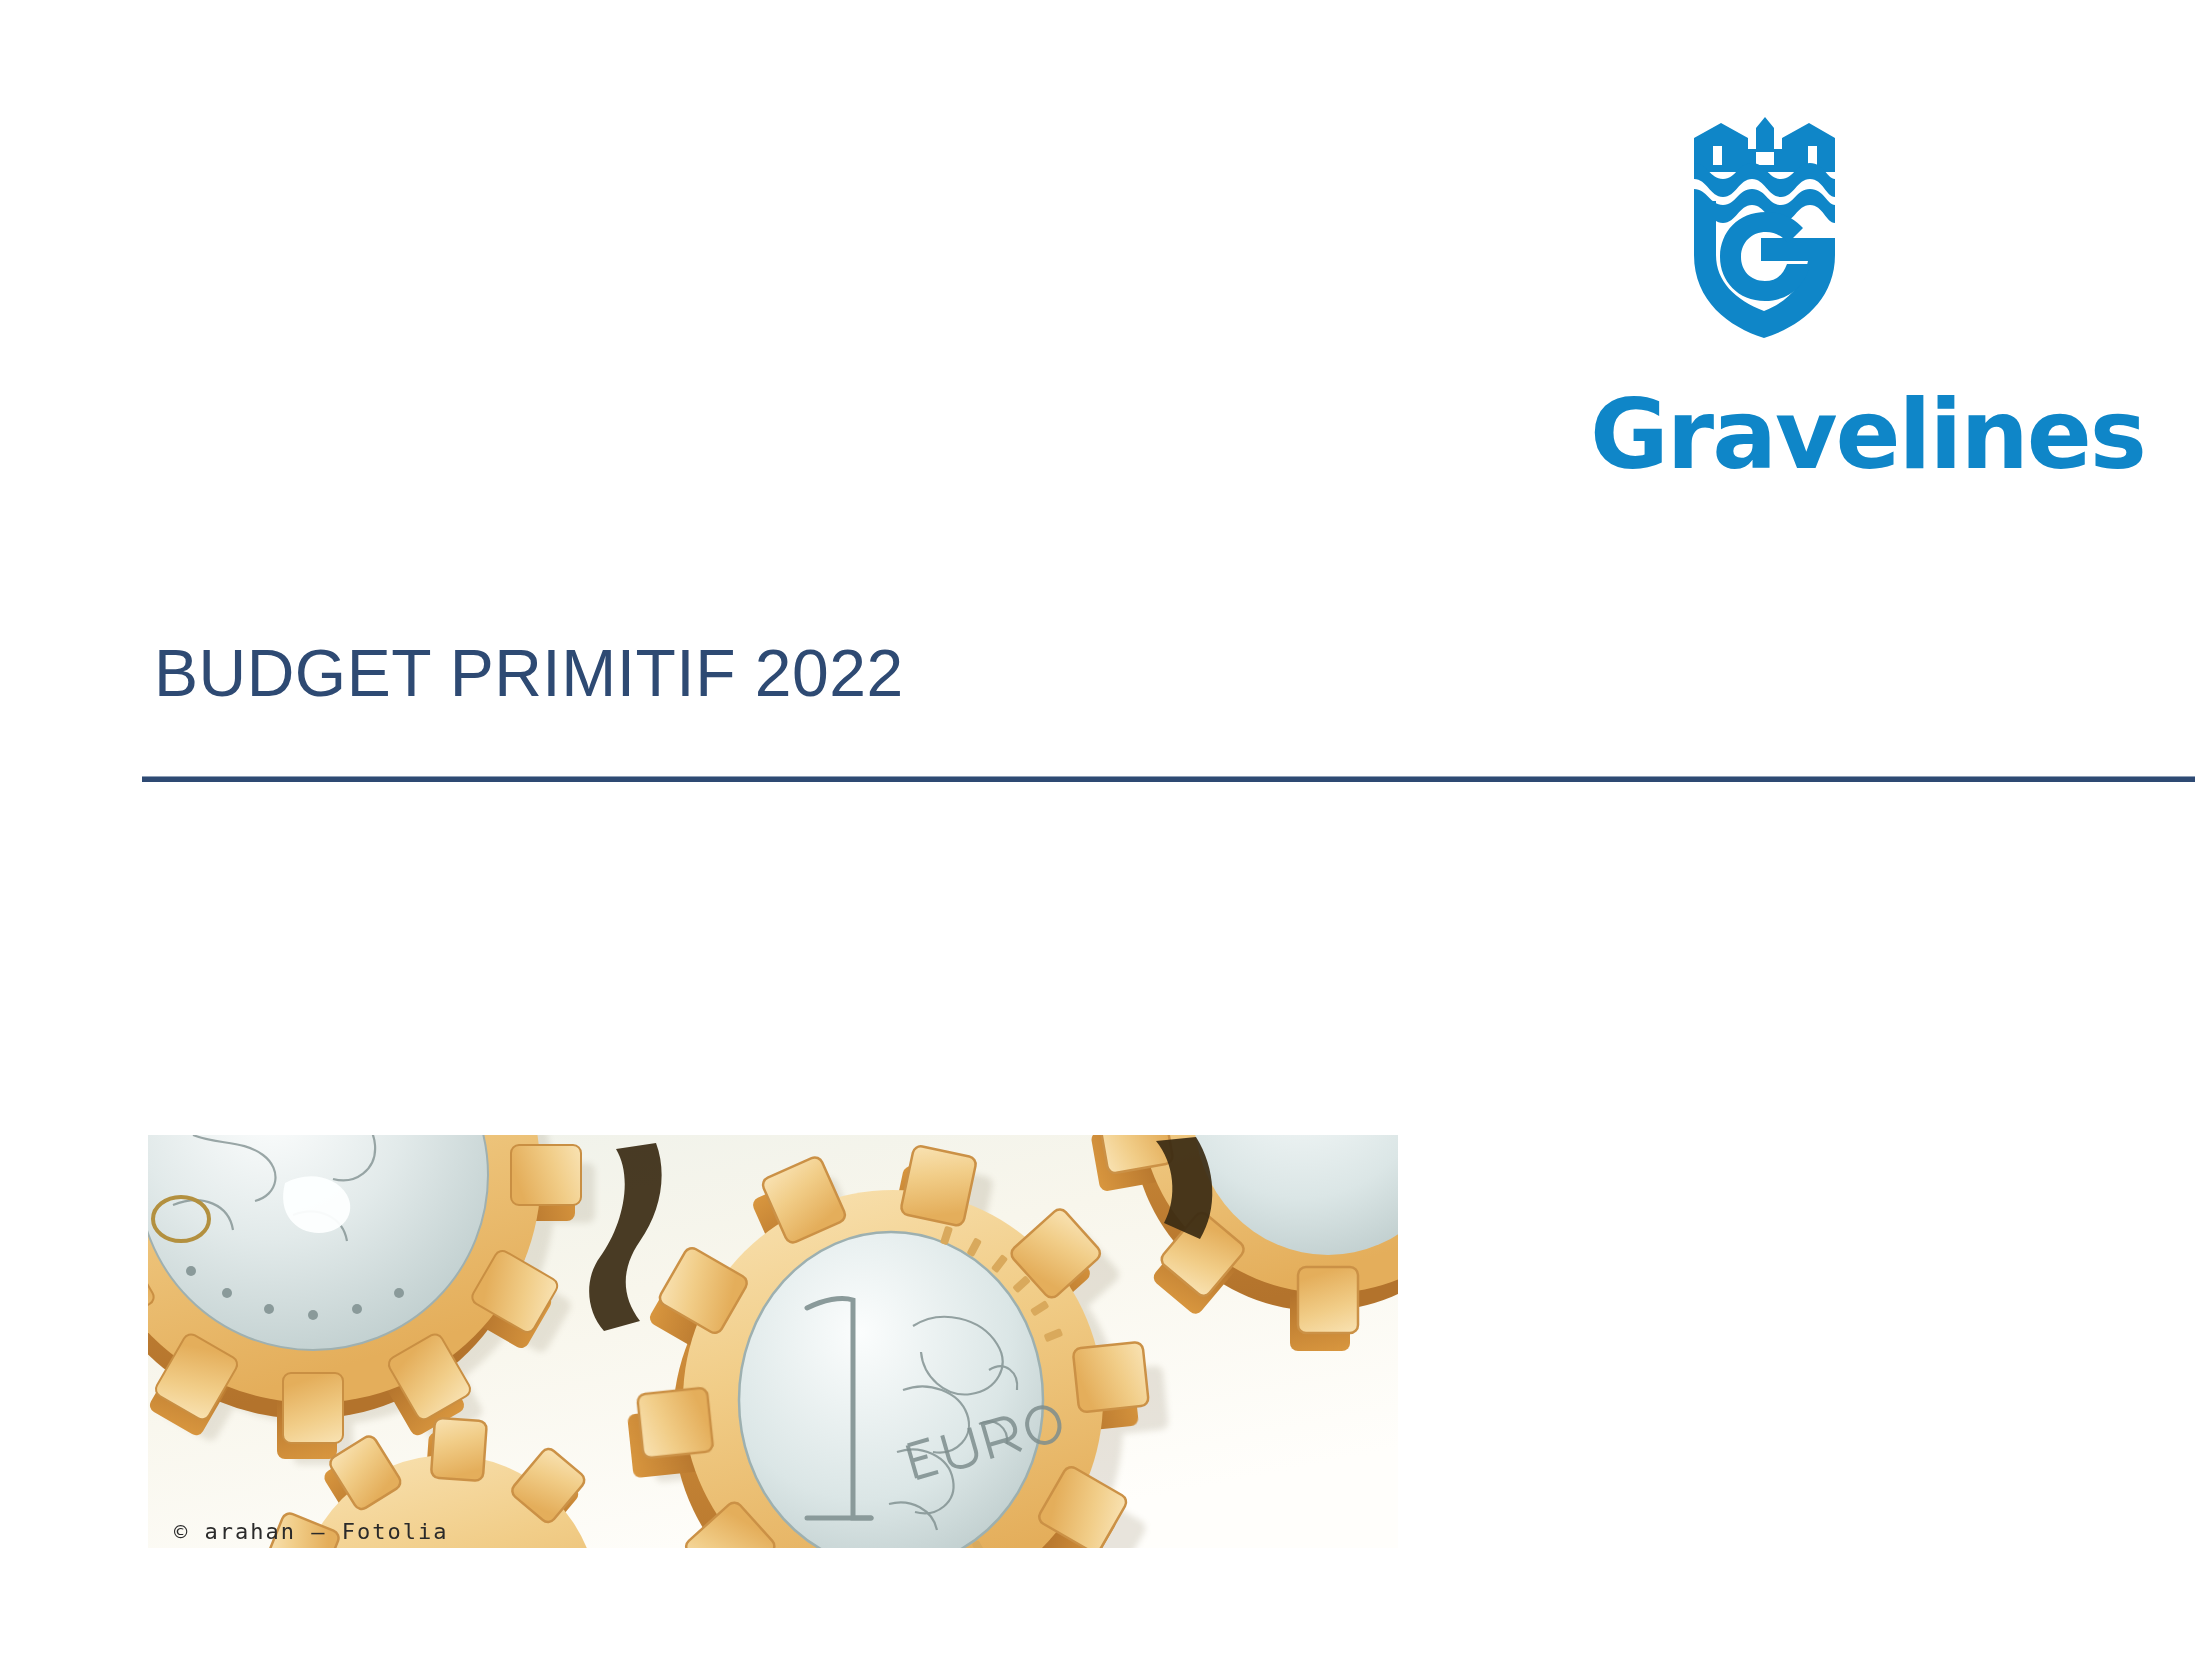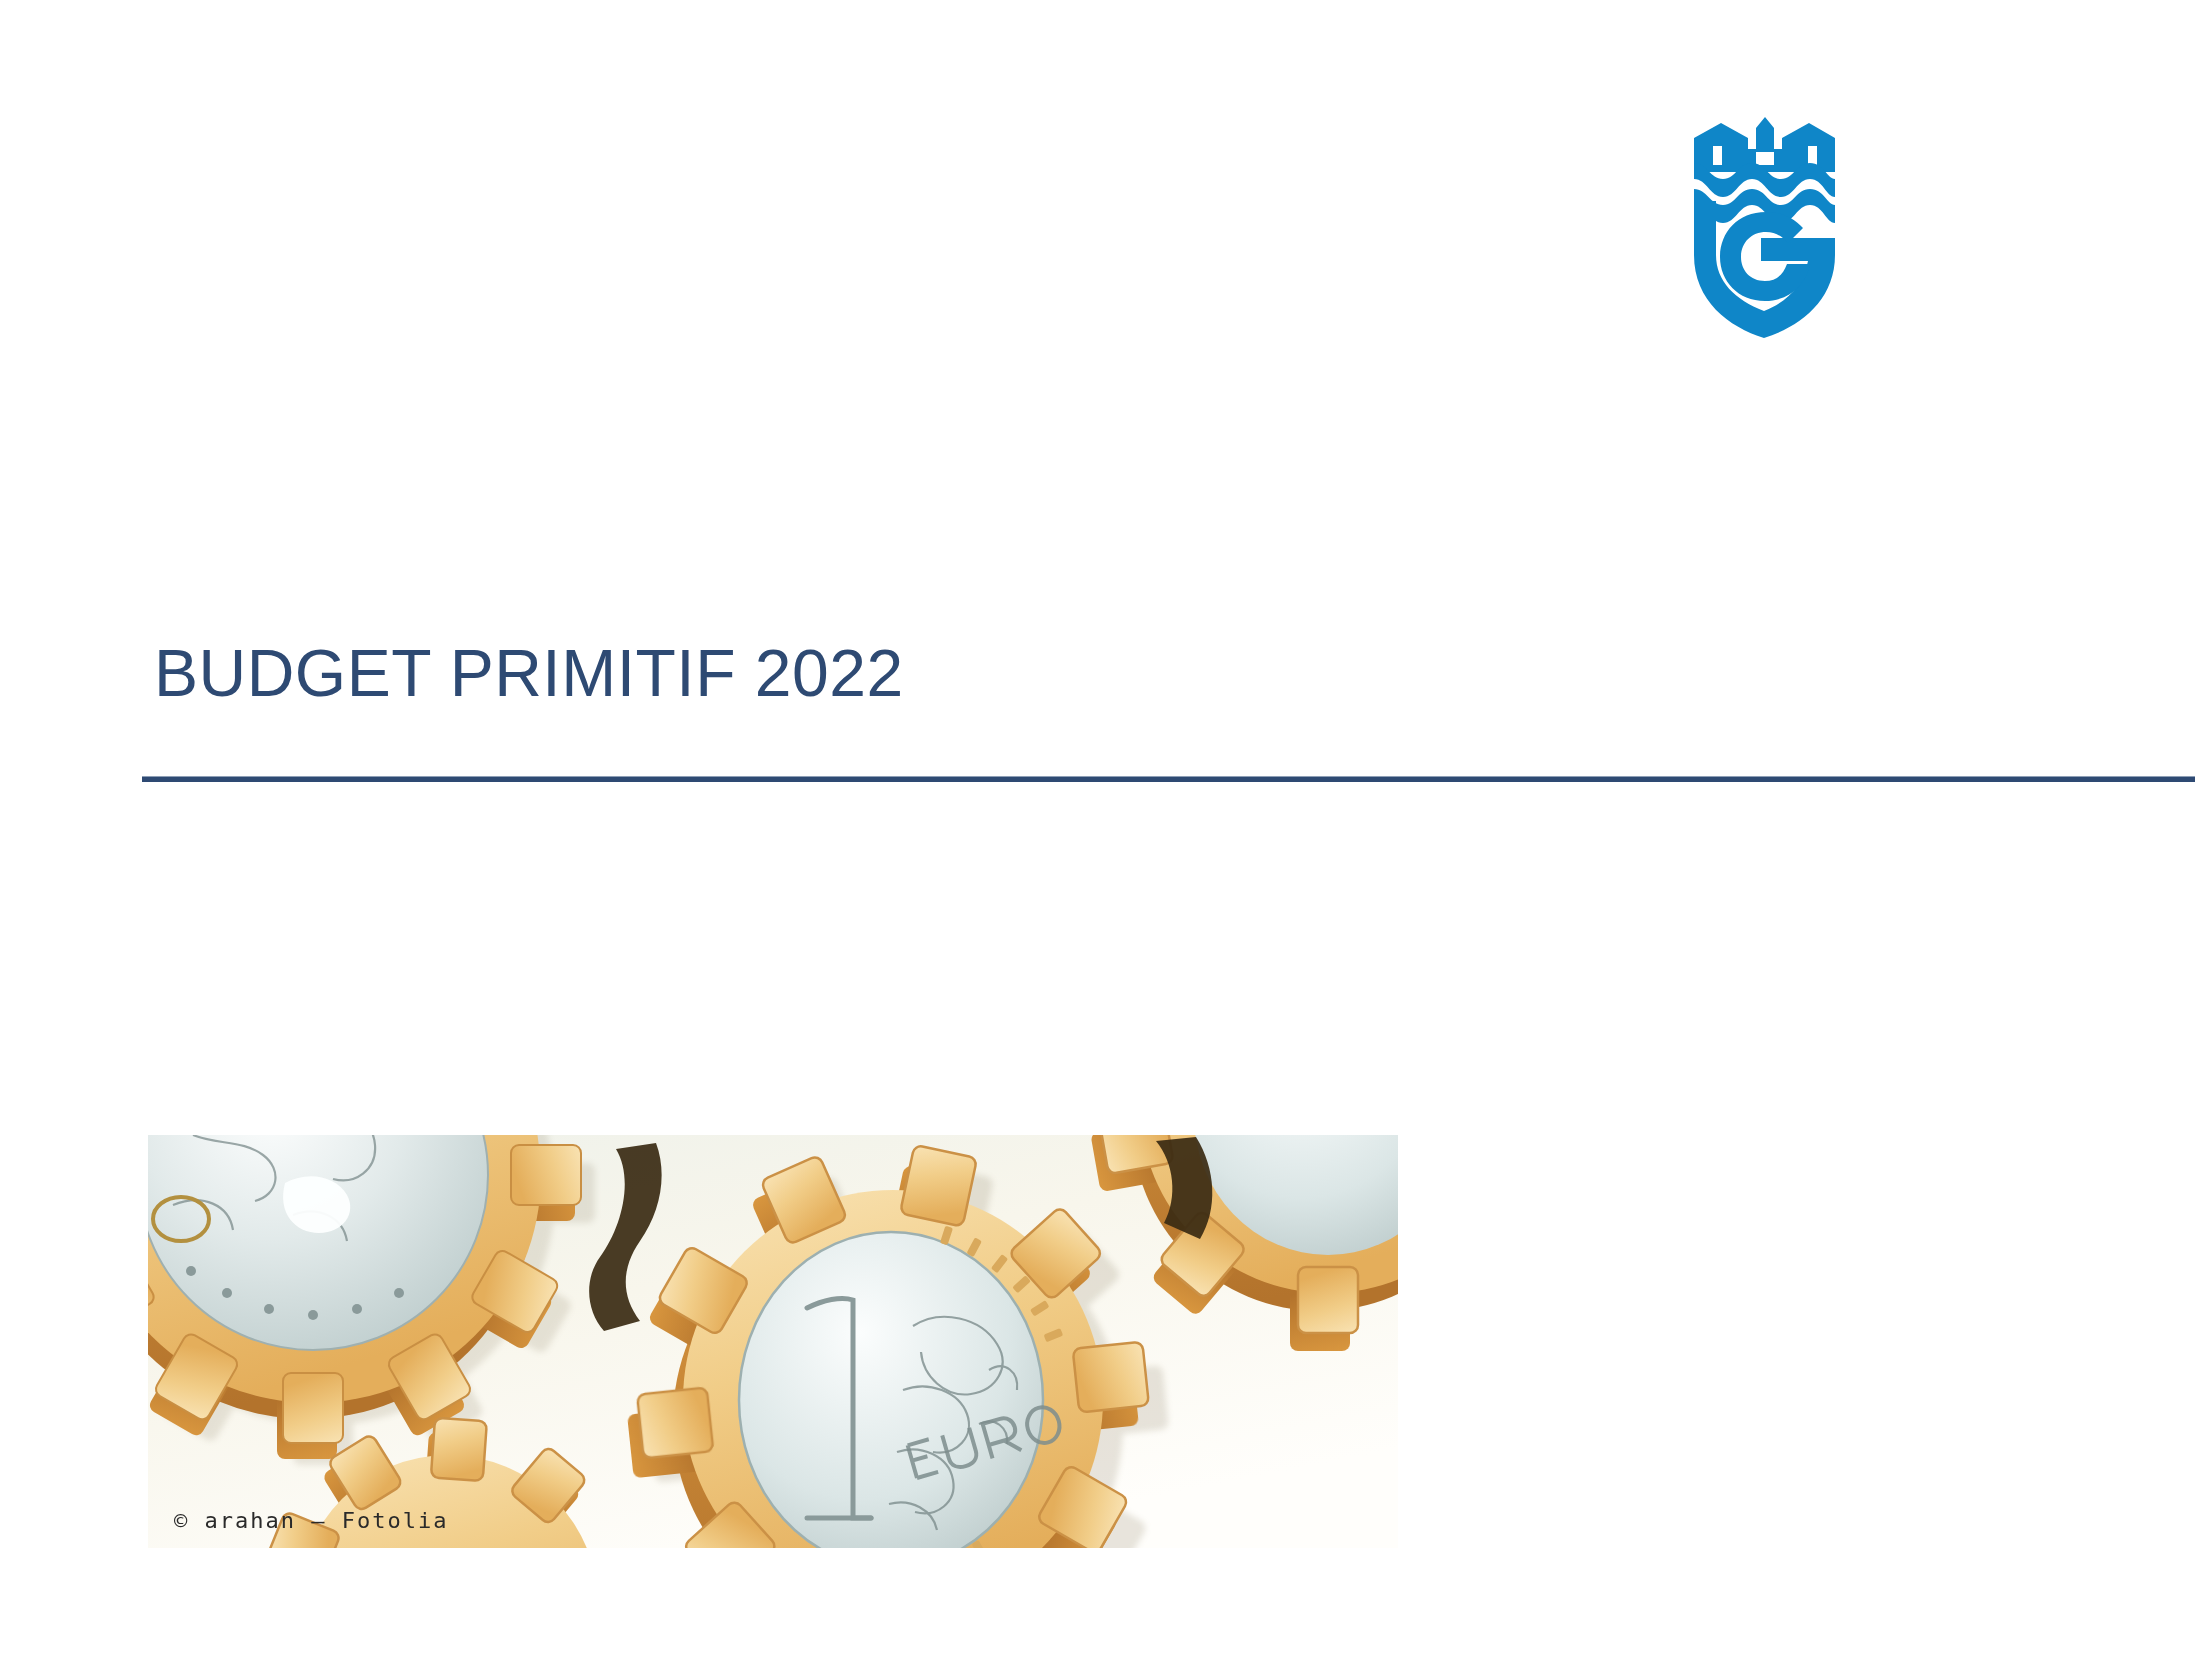--- a/index.html
+++ b/index.html
@@ -100,21 +100,21 @@
     width: 1250px;
     height: 413px;
     overflow: hidden;
     background: #fbf8ef;
   }
   .picture svg { display: block; width: 100%; height: 100%; }
 
   .picture-credit {
     position: absolute;
     left: 26px;
-    bottom: 14px;
+    bottom: 3px;
     font-family: "DejaVu Sans Mono", monospace;
     font-size: 22px;
     line-height: 26px;
     letter-spacing: 2px;
     color: #2a2a2a;
     white-space: nowrap;
   }
 </style>
 </head>
 <body>
@@ -178,20 +178,21 @@
                    C 106 170, 99 176, 88 176
                    C 73 176, 64 165, 64 152
                    C 64 138, 74 127, 89 127
                    C 98 127, 105 131, 111 138
                    L126 123
                    C 116 112, 104 107, 89 107 Z"></path>
         </g>
       </svg>
     </div>
 
+    <div class="logo-wordmark">Gravelines</div>
   </div>
 
   <div class="title">BUDGET PRIMITIF 2022</div>
 
   <div class="divider"></div>
 
 
   <div class="picture">
     <svg viewBox="0 0 1250 413" preserveAspectRatio="none" xmlns="http://www.w3.org/2000/svg" aria-hidden="true">
       <defs>

